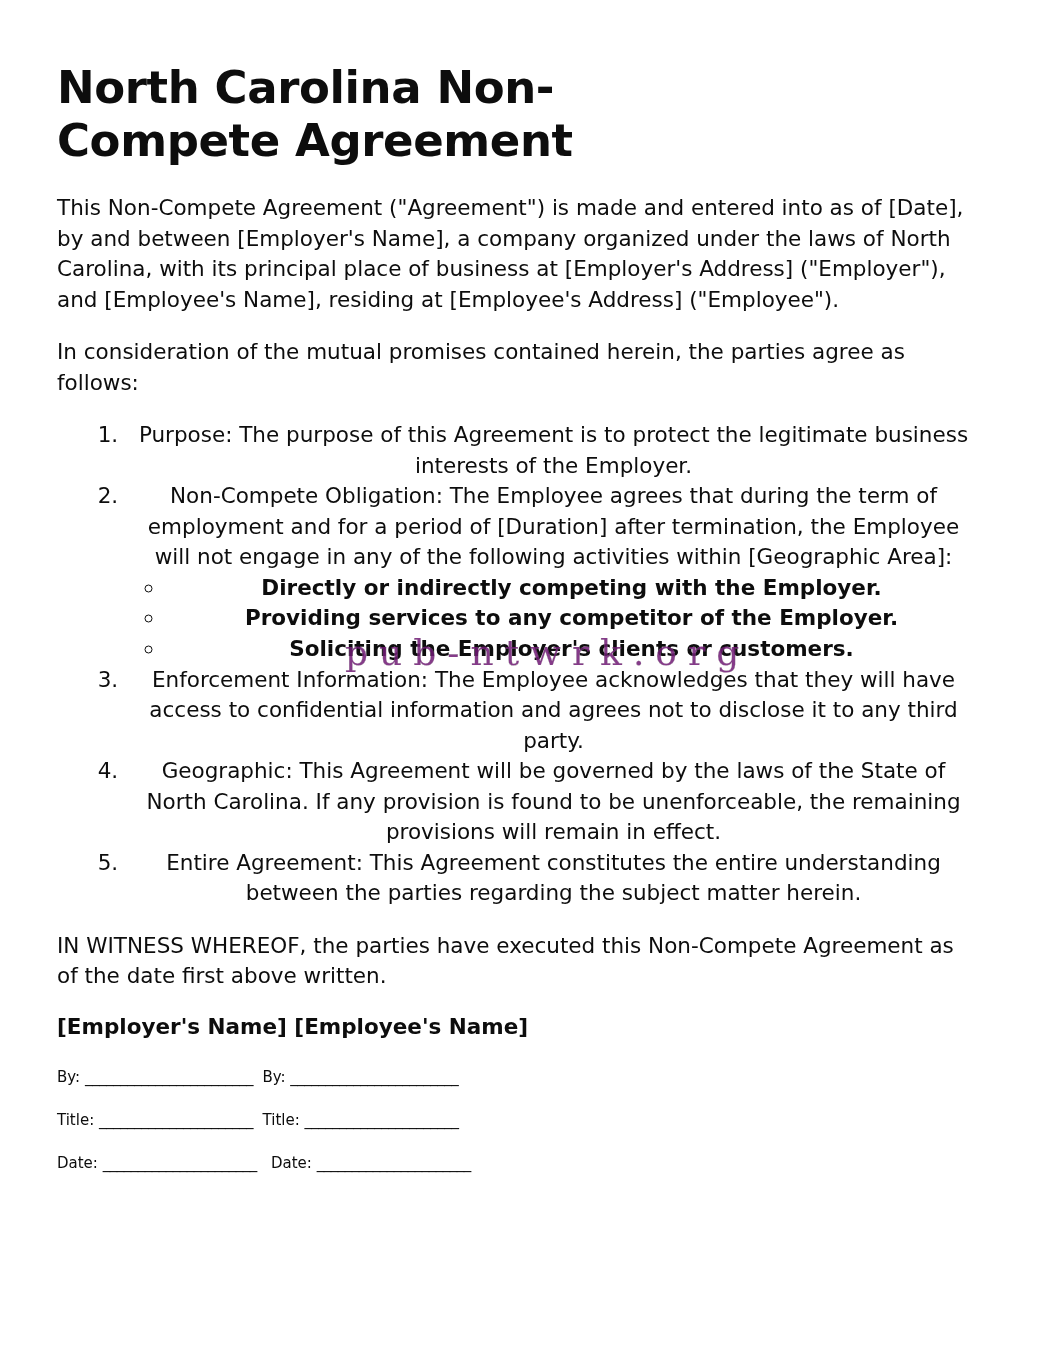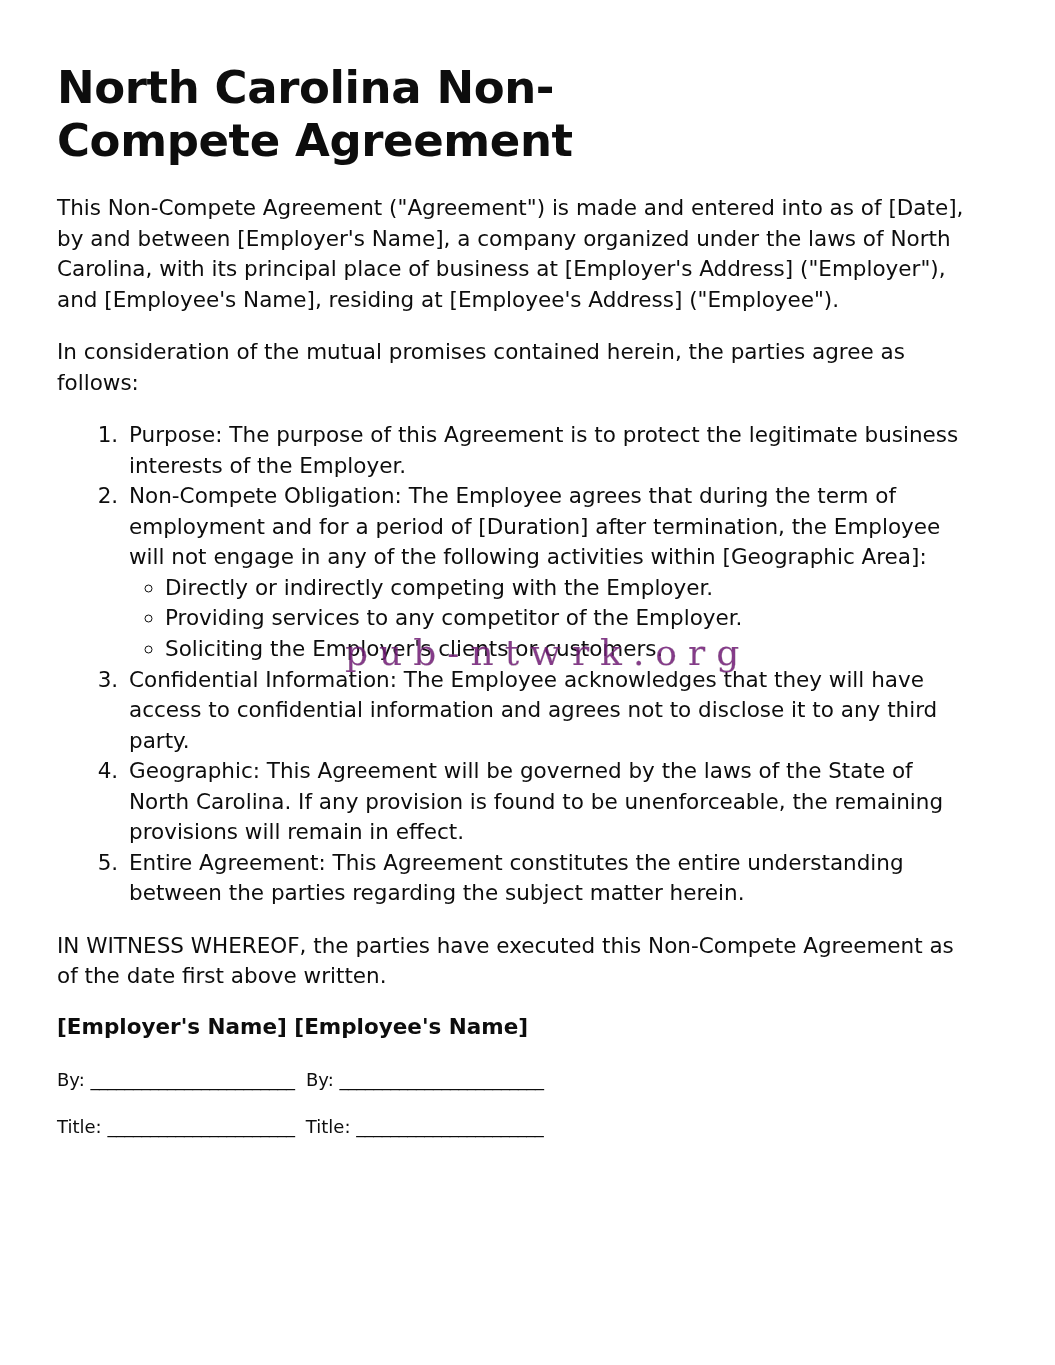--- a/index.html
+++ b/index.html
@@ -46,39 +46,41 @@
   ol.clauses {
     margin: 0 0 22px 0;
     padding-left: 56px;
     font-size: 21.5px;
     line-height: 1.42;
     max-width: 935px;
   }
   ol.clauses > li {
     margin: 0 0 0 12px;
     padding-left: 4px;
+    text-align: center;
   }
   ul.sub-list {
     list-style-type: circle;
     margin: 0;
     padding-left: 36px;
   }
   ul.sub-list > li {
     margin: 0;
+    font-weight: bold;
   }
   .witness {
     margin-top: 26px;
   }
   .party-names {
     font-size: 21.5px;
     font-weight: 700;
     margin: 0 0 28px 0;
   }
   .sig-row {
-    font-size: 18px;
+    font-size: 15px;
     line-height: 1.42;
     margin: 16px 0 22px 0;
     white-space: pre;
   }
   .sig-rule {
     letter-spacing: -0.5px;
   }
   .watermark {
     position: absolute;
     left: 345px;
@@ -109,32 +111,33 @@
     <li><b>Purpose:</b><span> The purpose of this Agreement is to protect the legitimate business interests of the Employer.</span></li>
 
     <li><b>Non-Compete Obligation:</b><span> The Employee agrees that during the term of employment and for a period of </span><b>[Duration]</b><span> after termination, the Employee will not engage in any of the following activities within </span><b>[Geographic Area]</b><span>:</span>
       <ul class="sub-list">
         <li>Directly or indirectly competing with the Employer.</li>
         <li>Providing services to any competitor of the Employer.</li>
         <li>Soliciting the Employer's clients or customers.</li>
       </ul>
     </li>
 
-    <li><b>Confidential Information:</b><span> The Employee acknowledges that they will have access to confidential information and agrees not to disclose it to any third party.</span></li>
+    <li><b>Enforcement Information:</b><span> The Employee acknowledges that they will have access to confidential information and agrees not to disclose it to any third party.</span></li>
 
     <li><b>Geographic:</b><span> This Agreement will be governed by the laws of the State of North Carolina. If any provision is found to be unenforceable, the remaining provisions will remain in effect.</span></li>
 
     <li><b>Entire Agreement:</b><span> This Agreement constitutes the entire understanding between the parties regarding the subject matter herein.</span></li>
 
   </ol>
 
   <p class="body-para witness">IN WITNESS WHEREOF, the parties have executed this Non-Compete Agreement as of the date first above written.</p>
 
   <p class="party-names">[Employer's Name] [Employee's Name]</p>
 
   <div class="sig-row"><span>By: </span><span class="sig-rule">________________________</span><span>  </span><span>By: </span><span class="sig-rule">________________________</span></div>
 
   <div class="sig-row"><span>Title: </span><span class="sig-rule">______________________</span><span>  </span><span>Title: </span><span class="sig-rule">______________________</span></div>
 
+  <div class="sig-row"><span>Date: </span><span class="sig-rule">______________________</span><span>   </span><span>Date: </span><span class="sig-rule">______________________</span></div>
 
   <div class="watermark">pub-ntwrk.org</div>
 
 </div>
 
 </body></html>

